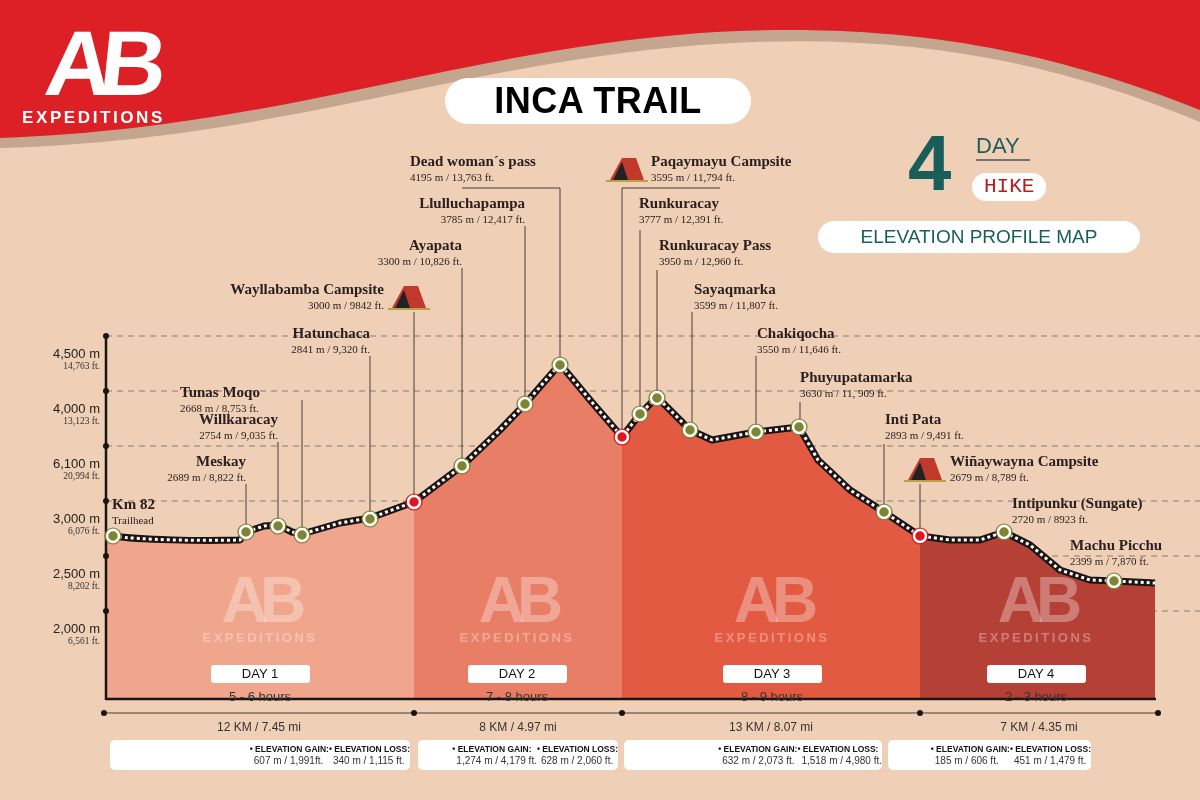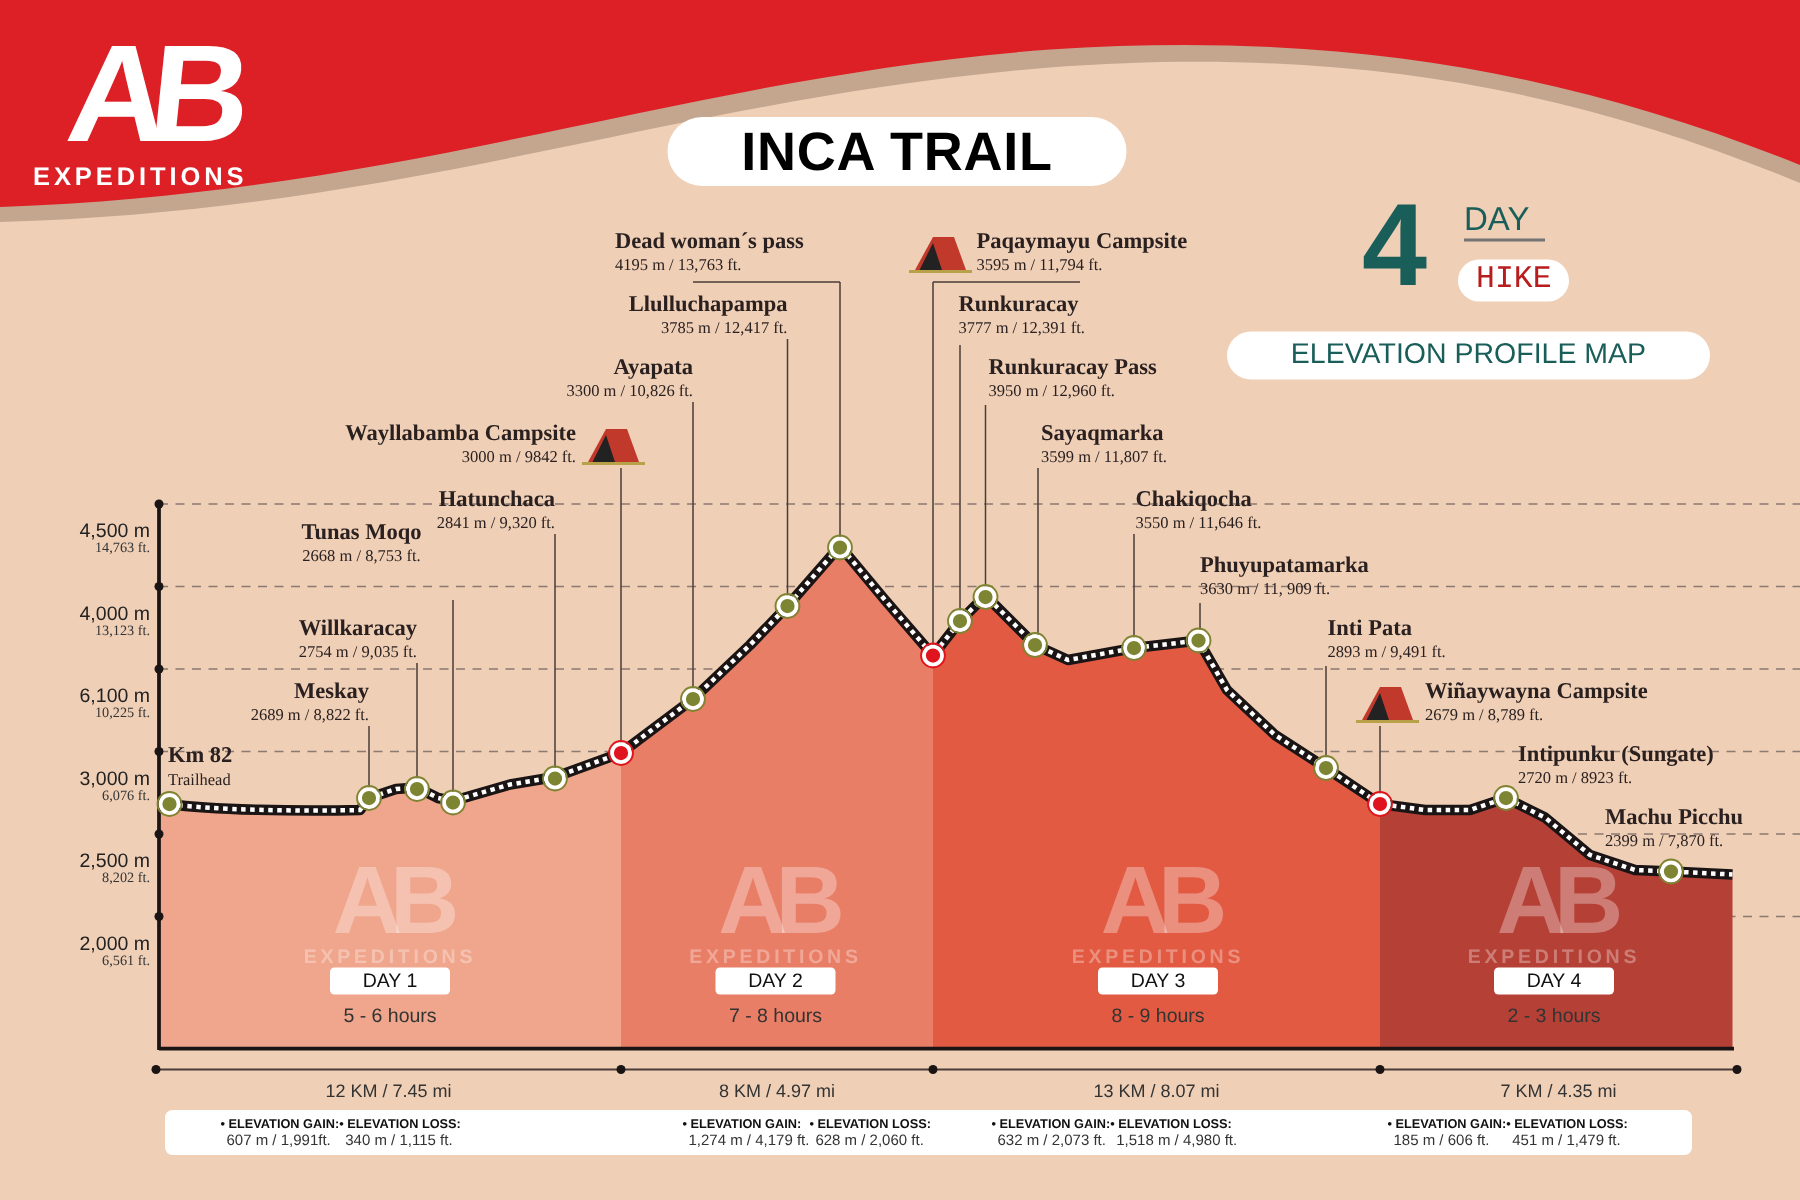--- a/index.html
+++ b/index.html
@@ -16,24 +16,24 @@
   .ytick{position:absolute;left:0;width:100px;text-align:right;font-family:"Liberation Sans",sans-serif;margin-top:20px;}
   .ytick .m{font-size:13px;color:#222;line-height:14px;}
   .ytick .f{font-size:9.5px;color:#333;line-height:11px;font-family:"Liberation Serif",serif;}
   .lbl{position:absolute;text-align:center;white-space:nowrap;}
   .lbl .n{font-size:15px;font-weight:bold;color:#2a2020;line-height:17px;}
   .lbl .v{font-size:11px;color:#2a2020;line-height:14px;}
   .lbl.left{text-align:left;}
   .dayblk{position:absolute;text-align:center;width:200px;font-family:"Liberation Sans",sans-serif;}
   .dayblk .wab{font-size:64px;font-weight:bold;color:rgba(255,255,255,0.32);letter-spacing:-8px;line-height:56px;}
   .dayblk .wex{font-size:13px;letter-spacing:2.5px;color:rgba(255,255,255,0.32);font-weight:bold;margin-top:2px;}
-  .dayblk .pill{display:inline-block;background:#fff;border-radius:3px;width:80px;font-size:13px;color:#111;line-height:18px;margin-top:0;}
+  .dayblk .pill{display:inline-block;background:#fff;border-radius:3px;width:99px;font-size:13px;color:#111;line-height:18px;margin-top:20px;}
   .dayblk .hrs{font-size:13px;color:#333;margin-top:6px;}
   .dist{position:absolute;text-align:center;font-family:"Liberation Sans",sans-serif;font-size:12px;color:#333;}
-  .stat{position:absolute;top:740px;height:30px;background:#fff;border-radius:5px;font-family:"Liberation Sans",sans-serif;display:flex;justify-content:flex-start;align-items:center;padding-left:37px;}
+  .stat{position:absolute;top:740px;height:30px;background:#fff;border-radius:5px;font-family:"Liberation Sans",sans-serif;display:flex;justify-content:flex-end;align-items:center;}
   .stat .col{text-align:left;}
   .stat .h{font-size:8.5px;font-weight:bold;color:#111;line-height:11px;}
   .stat .val{font-size:10px;color:#333;line-height:12px;padding-left:4px;}
 </style>
 </head>
 <body>
 
 <svg id="bgsvg" width="1200" height="800">
 
   <path d="M0,0 H1200 V122 C1050,60 900,30 700,45 C450,65 280,140 0,148 Z" fill="#c4a58e"></path>
@@ -173,21 +173,21 @@
 <div class="ytick" style="top:327px">
     <div class="m">4,500 m</div>
     <div class="f">14,763 ft.</div>
   </div>
 <div class="ytick" style="top:382px">
     <div class="m">4,000 m</div>
     <div class="f">13,123 ft.</div>
   </div>
 <div class="ytick" style="top:437px">
     <div class="m">6,100 m</div>
-    <div class="f">10,225 ft.</div>
+    <div class="f">20,994 ft.</div>
   </div>
 <div class="ytick" style="top:492px">
     <div class="m">3,000 m</div>
     <div class="f">6,076 ft.</div>
   </div>
 <div class="ytick" style="top:547px">
     <div class="m">2,500 m</div>
     <div class="f">8,202 ft.</div>
   </div>
 <div class="ytick" style="top:602px">
@@ -200,21 +200,21 @@
     <div class="v">Trailhead</div>
   </div>
 <div class="lbl" style="left:150px;top:453px;width:96px;text-align:right">
     <div class="n">Meskay</div>
     <div class="v">2689 m / 8,822 ft.</div>
   </div>
 <div class="lbl" style="left:160px;top:411px;width:118px;text-align:right">
     <div class="n">Willkaracay</div>
     <div class="v">2754 m / 9,035 ft.</div>
   </div>
-<div class="lbl" style="left:180px;top:347px;width:122px;text-align:center">
+<div class="lbl" style="left:180px;top:384px;width:122px;text-align:left">
     <div class="n">Tunas Moqo</div>
     <div class="v">2668 m / 8,753 ft.</div>
   </div>
 <div class="lbl" style="left:250px;top:325px;width:120px;text-align:right">
     <div class="n">Hatunchaca</div>
     <div class="v">2841 m / 9,320 ft.</div>
   </div>
 <div class="lbl" style="left:200px;top:281px;width:184px;text-align:right">
     <div class="n">Wayllabamba Campsite</div>
     <div class="v">3000 m / 9842 ft.</div>

